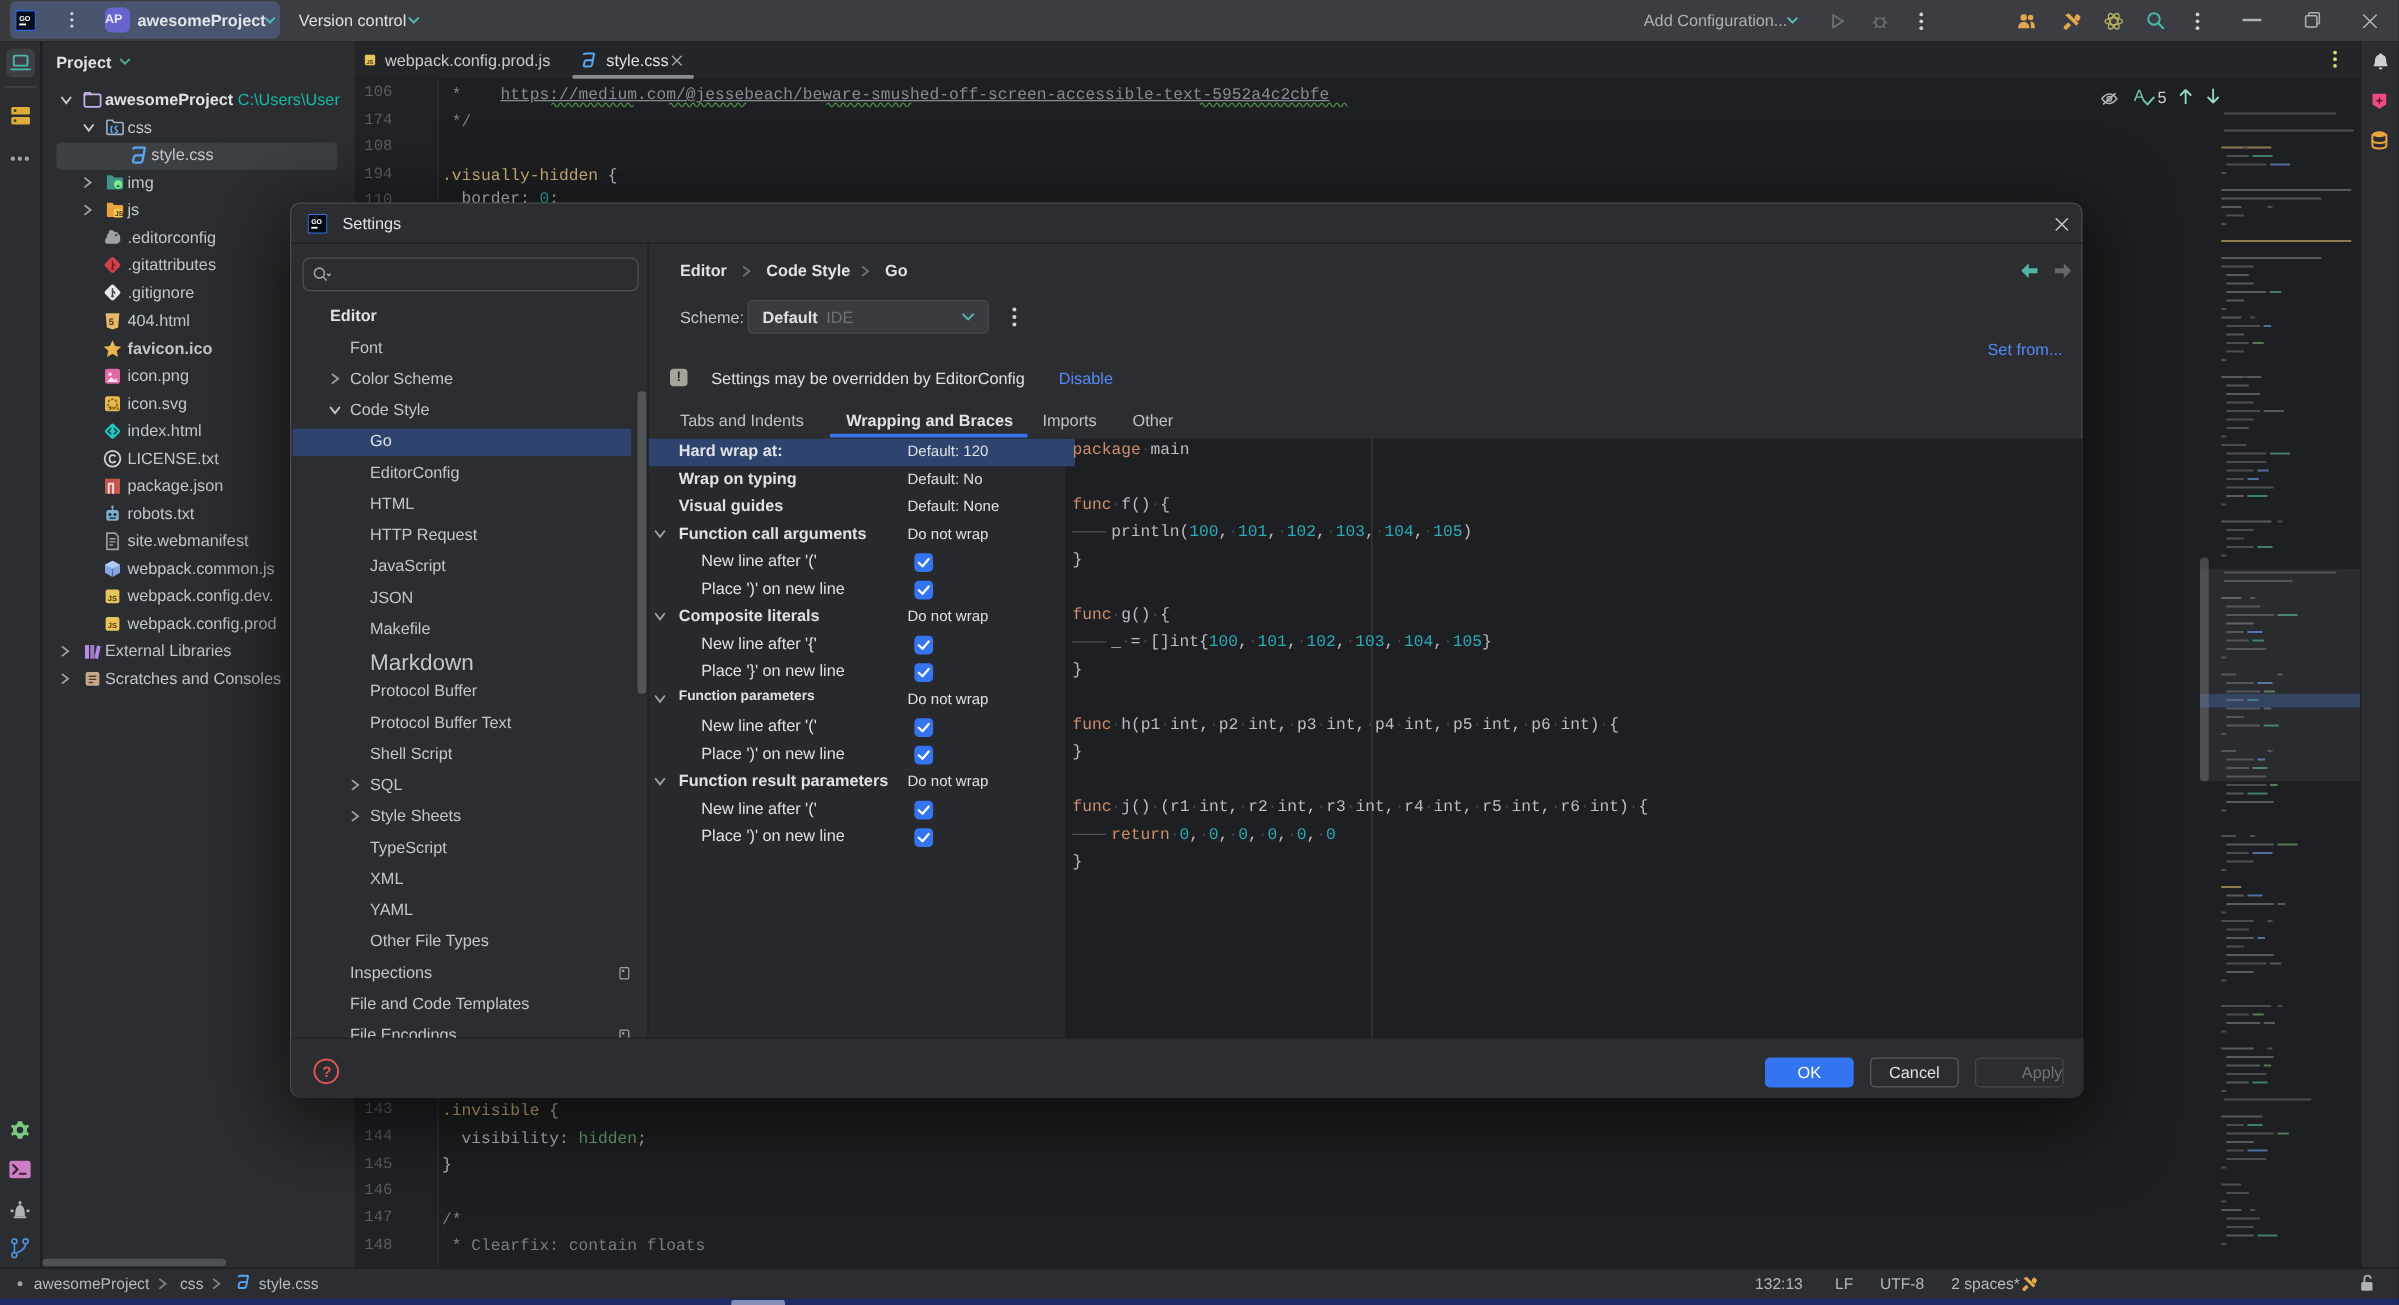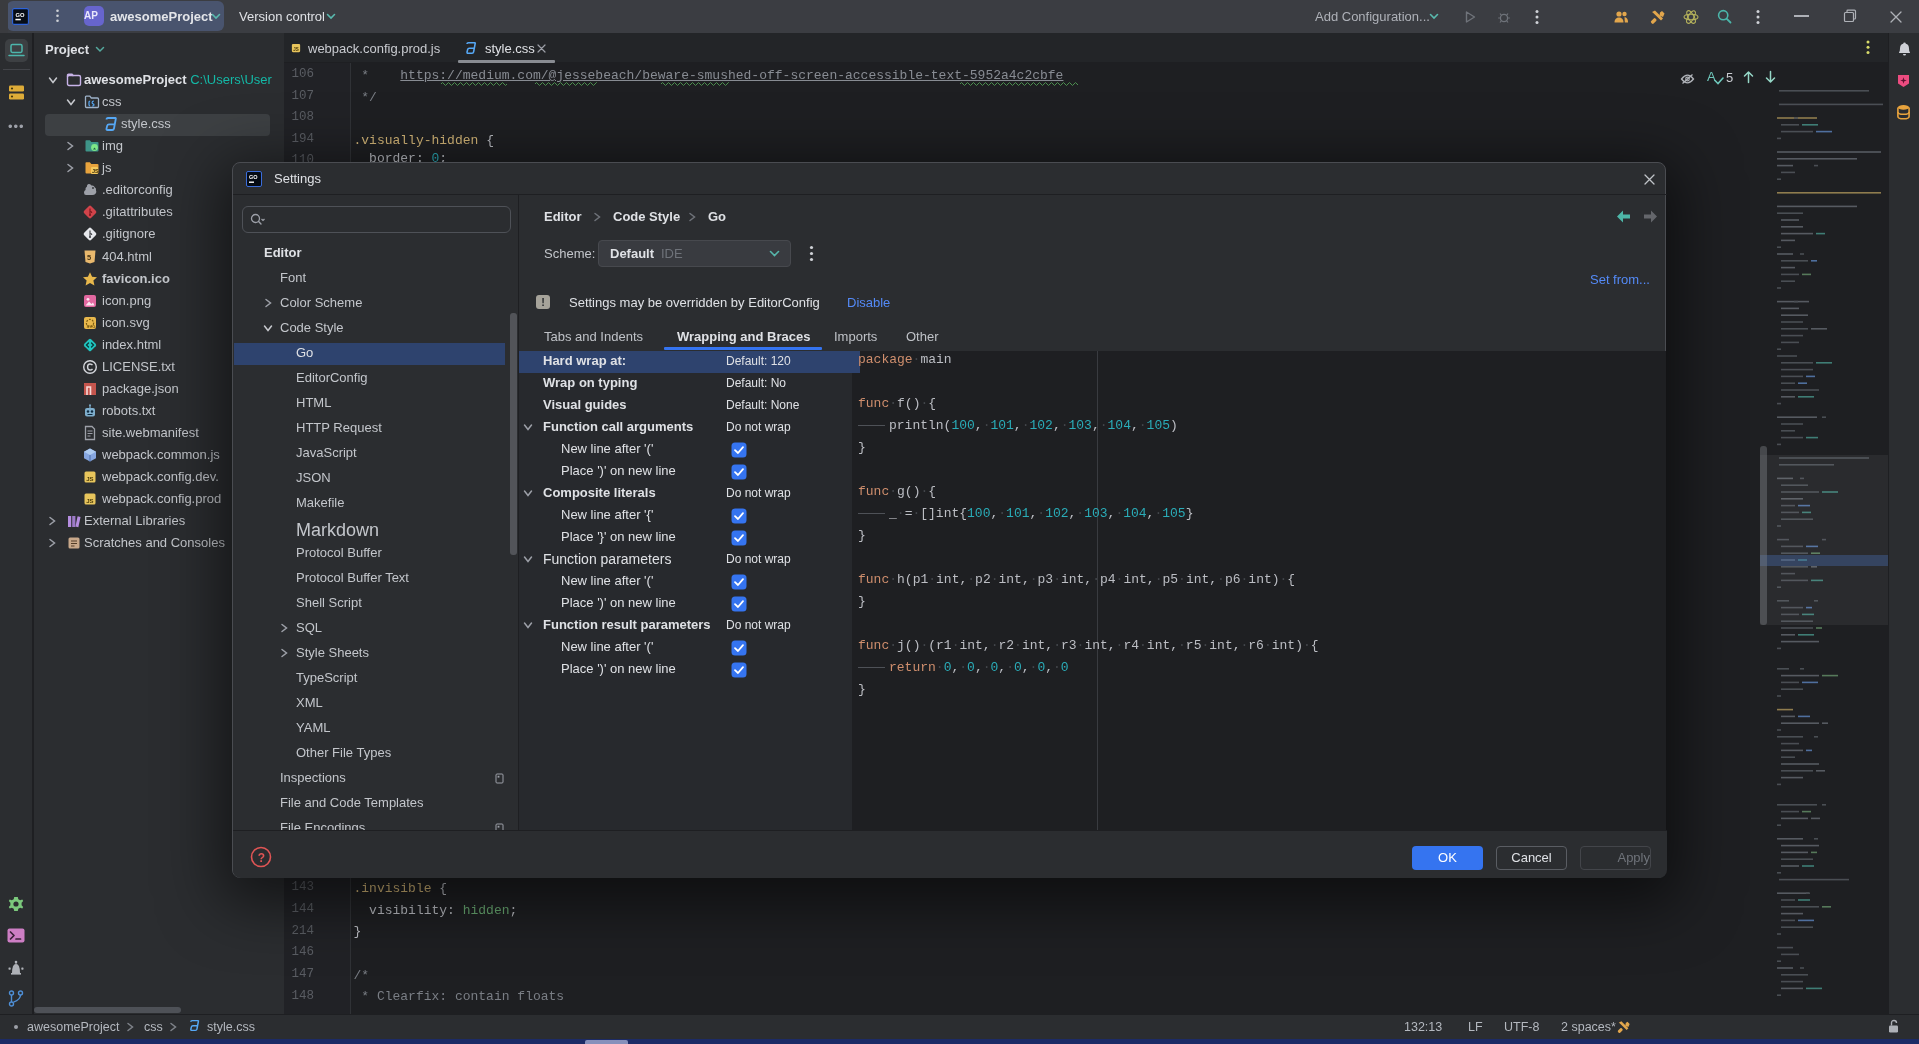--- a/index.html
+++ b/index.html
@@ -290,41 +290,41 @@
 <svg class="abs" style="left:537px;top:44px" width="9" height="9" viewBox="0 0 9 9">
     <path d="M1 1 L8 8 M8 1 L1 8" stroke="#9da0a8" stroke-width="1.2" stroke-linecap="round"></path>
   </svg>
 <div class="abs" style="left:458px;top:60px;width:97px;height:3px;background:#898c92;border-radius:1px"></div>
 <svg class="abs" style="left:1865px;top:40px" width="6" height="15" viewBox="0 0 6 15">
     <circle cx="3" cy="2" r="1.5" fill="#d8dc6a"></circle>
     <circle cx="3" cy="7.3" r="1.5" fill="#d8dc6a"></circle>
     <circle cx="3" cy="12.6" r="1.5" fill="#d8dc6a"></circle>
   </svg>
 <div class="abs mono" style="left:270px;top:64.25px;width:44px;text-align:right;font-size:12.5px;line-height:21.5px;color:#5a5d63">106</div>
-<div class="abs mono" style="left:270px;top:86.25px;width:44px;text-align:right;font-size:12.5px;line-height:21.5px;color:#5a5d63">107</div>
+<div class="abs mono" style="left:270px;top:86.25px;width:44px;text-align:right;font-size:12.5px;line-height:21.5px;color:#5a5d63">174</div>
 <div class="abs mono" style="left:270px;top:107.25px;width:44px;text-align:right;font-size:12.5px;line-height:21.5px;color:#5a5d63">108</div>
 <div class="abs mono" style="left:270px;top:129.25px;width:44px;text-align:right;font-size:12.5px;line-height:21.5px;color:#5a5d63">194</div>
 <div class="abs mono" style="left:270px;top:150.25px;width:44px;text-align:right;font-size:12.5px;line-height:21.5px;color:#5a5d63">110</div>
 <div class="abs mono" style="left:353.5px;top:65px;color:#7a7e85;line-height:21.5px"><div> *    <span style="text-decoration:underline;color:#888c93">https://medium.com/@jessebeach/beware-smushed-off-screen-accessible-text-5952a4c2cbfe</span></div><div> */</div><div>&nbsp;</div><div><span style="color:#d5b778">.visually-hidden</span> <span style="color:#bcbec4">{</span></div></div>
 <svg class="abs" style="left:441px;top:81px" width="66" height="5" viewBox="0 0 66 5">
     <path d="M0 3 q 1.5 -3 3 0 q 1.5 3 3 0 q 1.5 -3 3 0 q 1.5 3 3 0 q 1.5 -3 3 0 q 1.5 3 3 0 q 1.5 -3 3 0 q 1.5 3 3 0 q 1.5 -3 3 0 q 1.5 3 3 0 q 1.5 -3 3 0 q 1.5 3 3 0 q 1.5 -3 3 0 q 1.5 3 3 0 q 1.5 -3 3 0 q 1.5 3 3 0 q 1.5 -3 3 0 q 1.5 3 3 0 q 1.5 -3 3 0 q 1.5 3 3 0 q 1.5 -3 3 0 q 1.5 3 3 0 q 1.5 -3 3 0 q 1.5 3 3 0" fill="none" stroke="#4c8f4f" stroke-width="1"></path>
   </svg>
 <svg class="abs" style="left:535px;top:81px" width="62" height="5" viewBox="0 0 62 5">
     <path d="M0 3 q 1.5 -3 3 0 q 1.5 3 3 0 q 1.5 -3 3 0 q 1.5 3 3 0 q 1.5 -3 3 0 q 1.5 3 3 0 q 1.5 -3 3 0 q 1.5 3 3 0 q 1.5 -3 3 0 q 1.5 3 3 0 q 1.5 -3 3 0 q 1.5 3 3 0 q 1.5 -3 3 0 q 1.5 3 3 0 q 1.5 -3 3 0 q 1.5 3 3 0 q 1.5 -3 3 0 q 1.5 3 3 0 q 1.5 -3 3 0 q 1.5 3 3 0 q 1.5 -3 3 0 q 1.5 3 3 0" fill="none" stroke="#4c8f4f" stroke-width="1"></path>
   </svg>
 <svg class="abs" style="left:661px;top:81px" width="68" height="5" viewBox="0 0 68 5">
     <path d="M0 3 q 1.5 -3 3 0 q 1.5 3 3 0 q 1.5 -3 3 0 q 1.5 3 3 0 q 1.5 -3 3 0 q 1.5 3 3 0 q 1.5 -3 3 0 q 1.5 3 3 0 q 1.5 -3 3 0 q 1.5 3 3 0 q 1.5 -3 3 0 q 1.5 3 3 0 q 1.5 -3 3 0 q 1.5 3 3 0 q 1.5 -3 3 0 q 1.5 3 3 0 q 1.5 -3 3 0 q 1.5 3 3 0 q 1.5 -3 3 0 q 1.5 3 3 0 q 1.5 -3 3 0 q 1.5 3 3 0 q 1.5 -3 3 0 q 1.5 3 3 0" fill="none" stroke="#4c8f4f" stroke-width="1"></path>
   </svg>
 <svg class="abs" style="left:960px;top:81px" width="118" height="5" viewBox="0 0 118 5">
     <path d="M0 3 q 1.5 -3 3 0 q 1.5 3 3 0 q 1.5 -3 3 0 q 1.5 3 3 0 q 1.5 -3 3 0 q 1.5 3 3 0 q 1.5 -3 3 0 q 1.5 3 3 0 q 1.5 -3 3 0 q 1.5 3 3 0 q 1.5 -3 3 0 q 1.5 3 3 0 q 1.5 -3 3 0 q 1.5 3 3 0 q 1.5 -3 3 0 q 1.5 3 3 0 q 1.5 -3 3 0 q 1.5 3 3 0 q 1.5 -3 3 0 q 1.5 3 3 0 q 1.5 -3 3 0 q 1.5 3 3 0 q 1.5 -3 3 0 q 1.5 3 3 0 q 1.5 -3 3 0 q 1.5 3 3 0 q 1.5 -3 3 0 q 1.5 3 3 0 q 1.5 -3 3 0 q 1.5 3 3 0 q 1.5 -3 3 0 q 1.5 3 3 0 q 1.5 -3 3 0 q 1.5 3 3 0 q 1.5 -3 3 0 q 1.5 3 3 0 q 1.5 -3 3 0 q 1.5 3 3 0 q 1.5 -3 3 0 q 1.5 3 3 0" fill="none" stroke="#4c8f4f" stroke-width="1"></path>
   </svg>
 <div class="abs mono" style="left:353.5px;top:151px;color:#bcbec4">  border: <span style="color:#2aacb8">0</span>;</div>
 <div class="abs mono" style="left:270px;top:877.25px;width:44px;text-align:right;font-size:12.5px;line-height:21.5px;color:#5a5d63">143</div>
 <div class="abs mono" style="left:270px;top:899.25px;width:44px;text-align:right;font-size:12.5px;line-height:21.5px;color:#5a5d63">144</div>
-<div class="abs mono" style="left:270px;top:921.25px;width:44px;text-align:right;font-size:12.5px;line-height:21.5px;color:#5a5d63">214</div>
+<div class="abs mono" style="left:270px;top:921.25px;width:44px;text-align:right;font-size:12.5px;line-height:21.5px;color:#5a5d63">145</div>
 <div class="abs mono" style="left:270px;top:942.25px;width:44px;text-align:right;font-size:12.5px;line-height:21.5px;color:#5a5d63">146</div>
 <div class="abs mono" style="left:270px;top:964.25px;width:44px;text-align:right;font-size:12.5px;line-height:21.5px;color:#5a5d63">147</div>
 <div class="abs mono" style="left:270px;top:986.25px;width:44px;text-align:right;font-size:12.5px;line-height:21.5px;color:#5a5d63">148</div>
 <div class="abs mono" style="left:353.5px;top:877.9px;line-height:21.7px;color:#bcbec4"><div><span style="color:#d5b778">.invisible</span> {</div><div>  visibility: <span style="color:#6aab73">hidden</span>;</div><div>}</div><div>&nbsp;</div><div><span style="color:#7a7e85">/*</span></div><div><span style="color:#7a7e85"> * Clearfix: contain floats</span></div></div>
 <svg class="abs" style="left:1679px;top:71px" width="17" height="16" viewBox="0 0 17 16">
 <path d="M2.5 8 Q5.5 4.2 8.5 4.2 Q11.5 4.2 14.5 8 Q11.5 11.8 8.5 11.8 Q5.5 11.8 2.5 8 Z" fill="none" stroke="#aeb1b7" stroke-width="1.3"></path>
 <circle cx="8.5" cy="8" r="1.8" fill="none" stroke="#aeb1b7" stroke-width="1.2"></circle>
 <path d="M3.5 12.5 L13.5 3.5" stroke="#aeb1b7" stroke-width="1.4"></path>
 </svg>
 <div class="abs" style="left:1707px;top:69px;font-size:13px;color:#6fc8bc">A</div>
@@ -691,21 +691,21 @@
 <path d="M4 8.2 L7 11 L12 5.2" stroke="#fff" stroke-width="1.8" fill="none" stroke-linecap="round" stroke-linejoin="round"></path>
     </svg>
 <div class="abs" style="left:328px;top:366px;font-size:13px;font-weight:normal;color:#dfe1e5;white-space:nowrap">Place '}' on new line</div>
 <svg class="abs" style="left:498px;top:367px" width="16" height="16" viewBox="0 0 16 16">
 <rect x="0.5" y="0.5" width="15" height="15" rx="3.5" fill="#3574f0"></rect>
 <path d="M4 8.2 L7 11 L12 5.2" stroke="#fff" stroke-width="1.8" fill="none" stroke-linecap="round" stroke-linejoin="round"></path>
     </svg>
 <svg class="abs" style="left:290px;top:392px" width="10" height="8" viewBox="0 0 10 8">
       <path d="M1.5 2 L5 6.5 L8.5 2" stroke="#9da0a8" stroke-width="1.5" fill="none" stroke-linecap="round"></path>
     </svg>
-<div class="abs" style="left:310px;top:388px;font-size:14px;font-weight:normal;color:#dfe1e5;white-space:nowrap">Function parameters</div>
+<div class="abs" style="left:310px;top:388px;font-size:11px;font-weight:bold;color:#dfe1e5;white-space:nowrap">Function parameters</div>
 <div class="abs" style="left:493px;top:389px;font-size:12px;color:#dfe1e5;white-space:nowrap">Do not wrap</div>
 <div class="abs" style="left:328px;top:410px;font-size:13px;font-weight:normal;color:#dfe1e5;white-space:nowrap">New line after '('</div>
 <svg class="abs" style="left:498px;top:411px" width="16" height="16" viewBox="0 0 16 16">
 <rect x="0.5" y="0.5" width="15" height="15" rx="3.5" fill="#3574f0"></rect>
 <path d="M4 8.2 L7 11 L12 5.2" stroke="#fff" stroke-width="1.8" fill="none" stroke-linecap="round" stroke-linejoin="round"></path>
     </svg>
 <div class="abs" style="left:328px;top:432px;font-size:13px;font-weight:normal;color:#dfe1e5;white-space:nowrap">Place ')' on new line</div>
 <svg class="abs" style="left:498px;top:433px" width="16" height="16" viewBox="0 0 16 16">
 <rect x="0.5" y="0.5" width="15" height="15" rx="3.5" fill="#3574f0"></rect>
 <path d="M4 8.2 L7 11 L12 5.2" stroke="#fff" stroke-width="1.8" fill="none" stroke-linecap="round" stroke-linejoin="round"></path>

